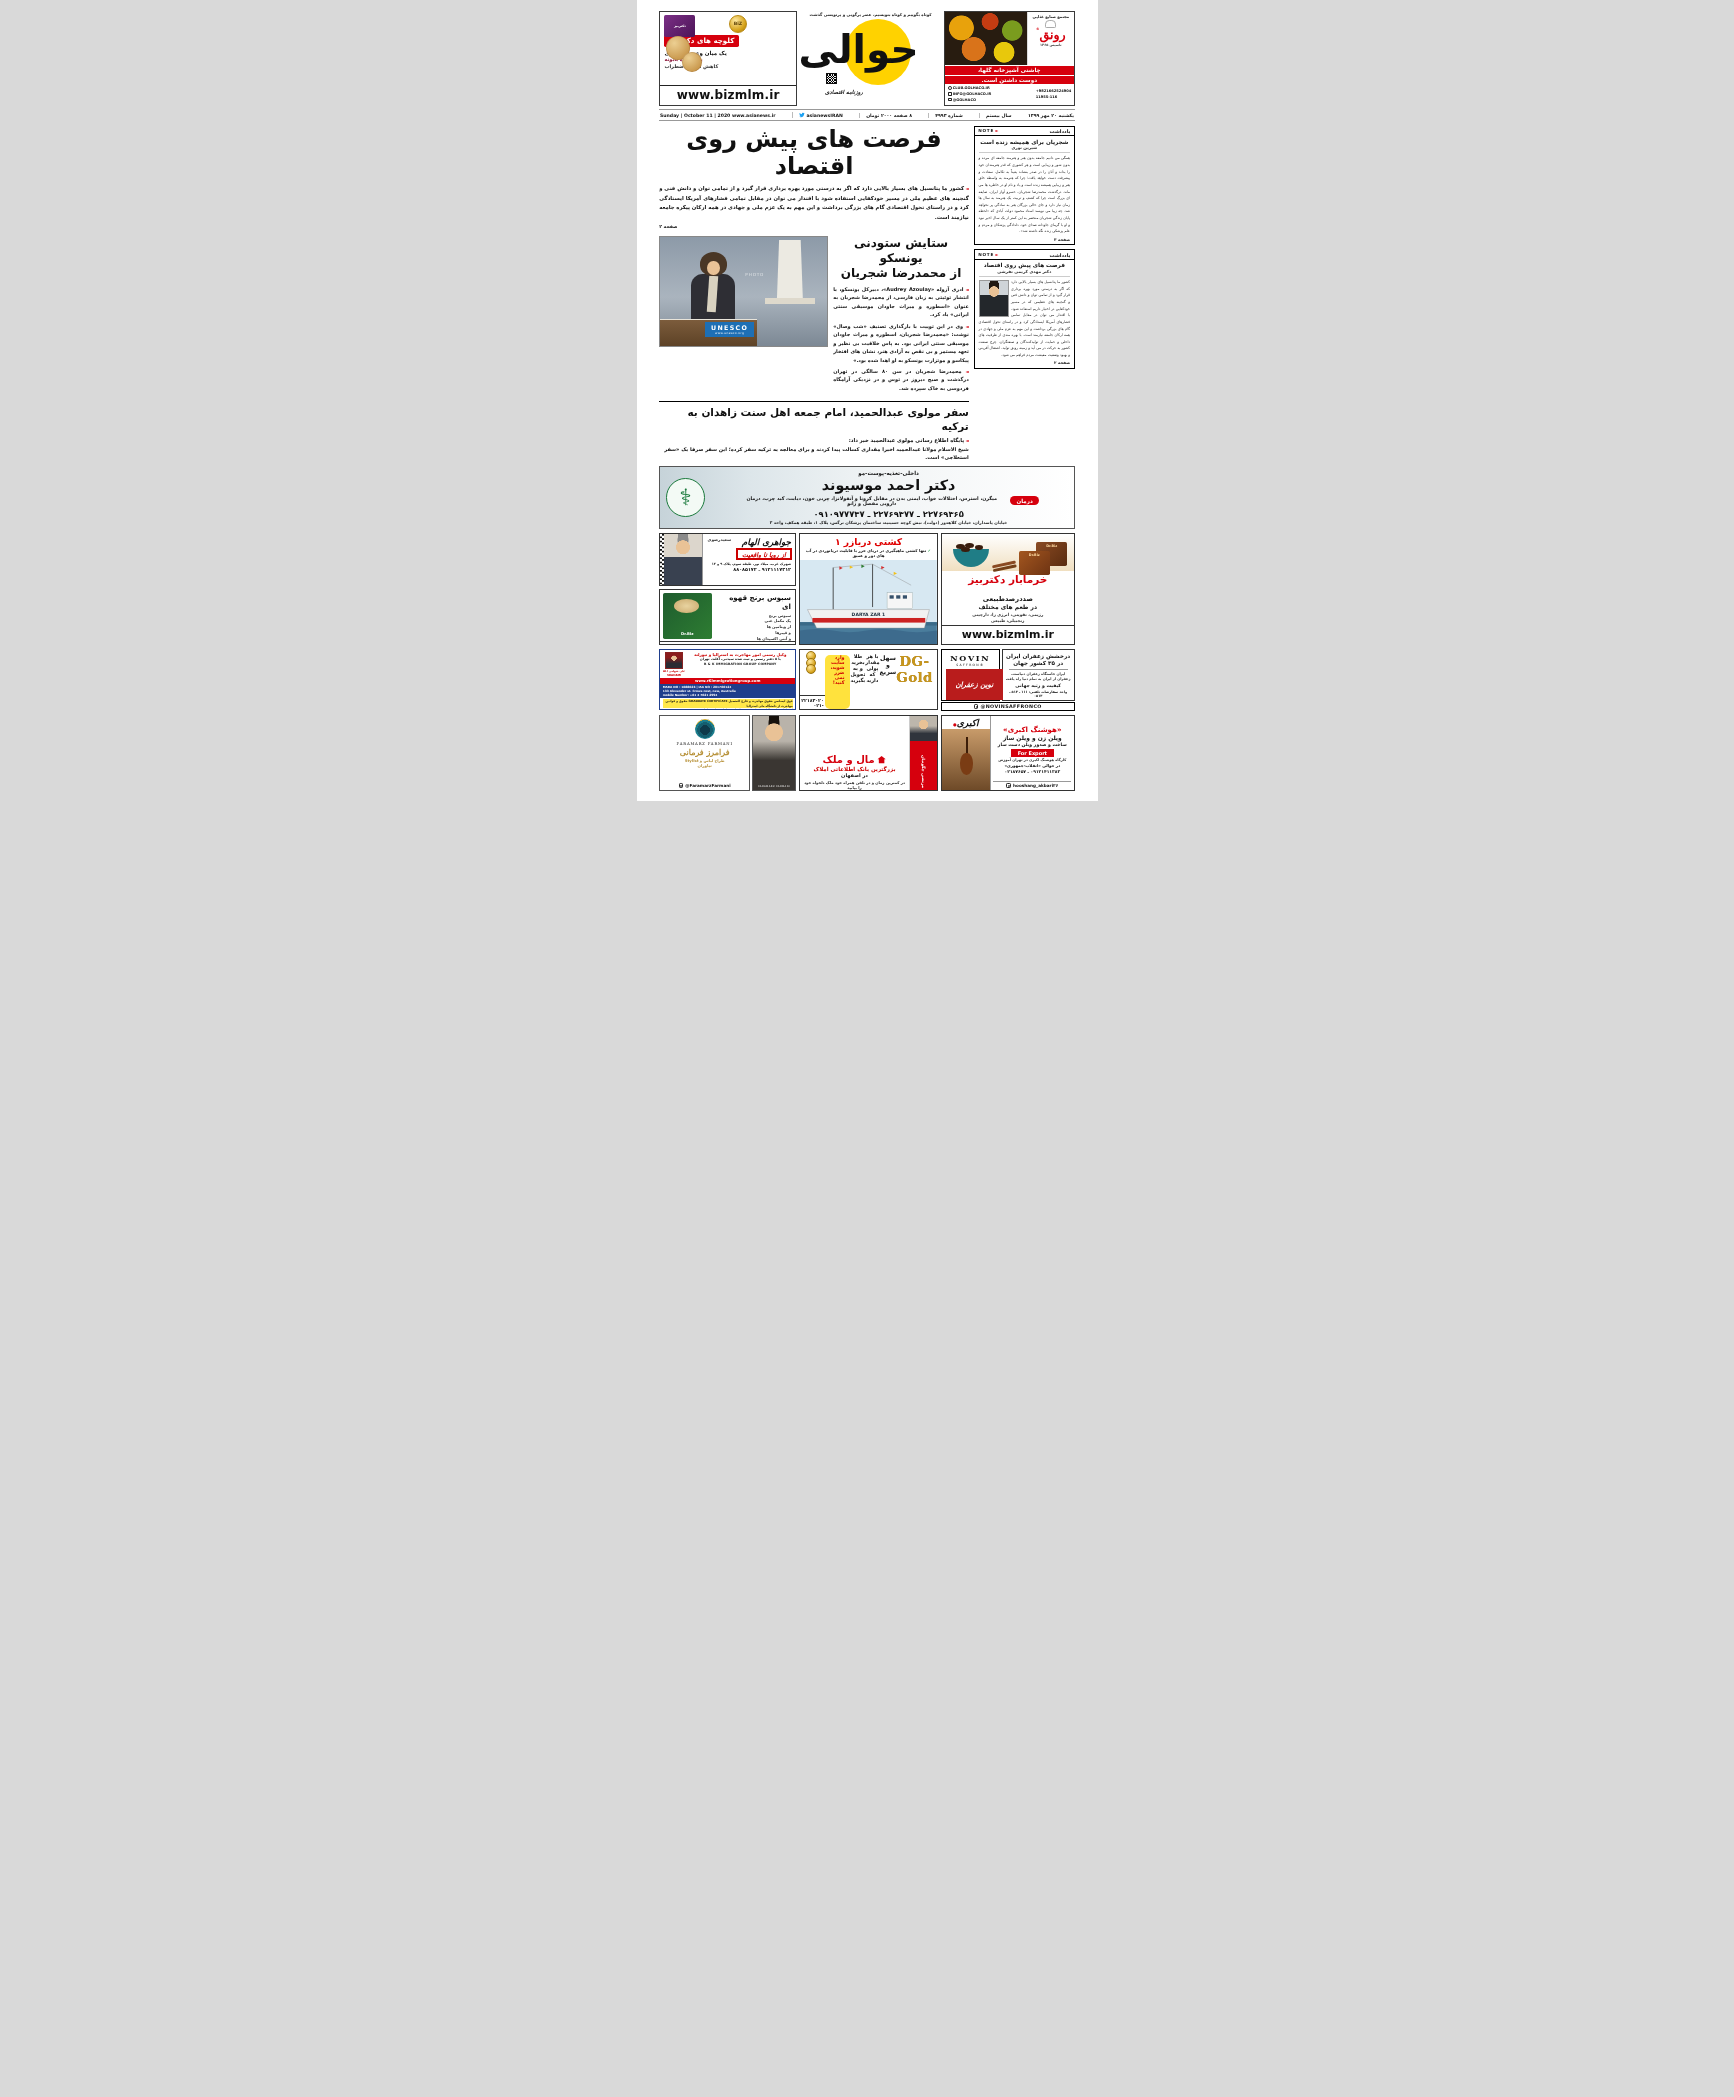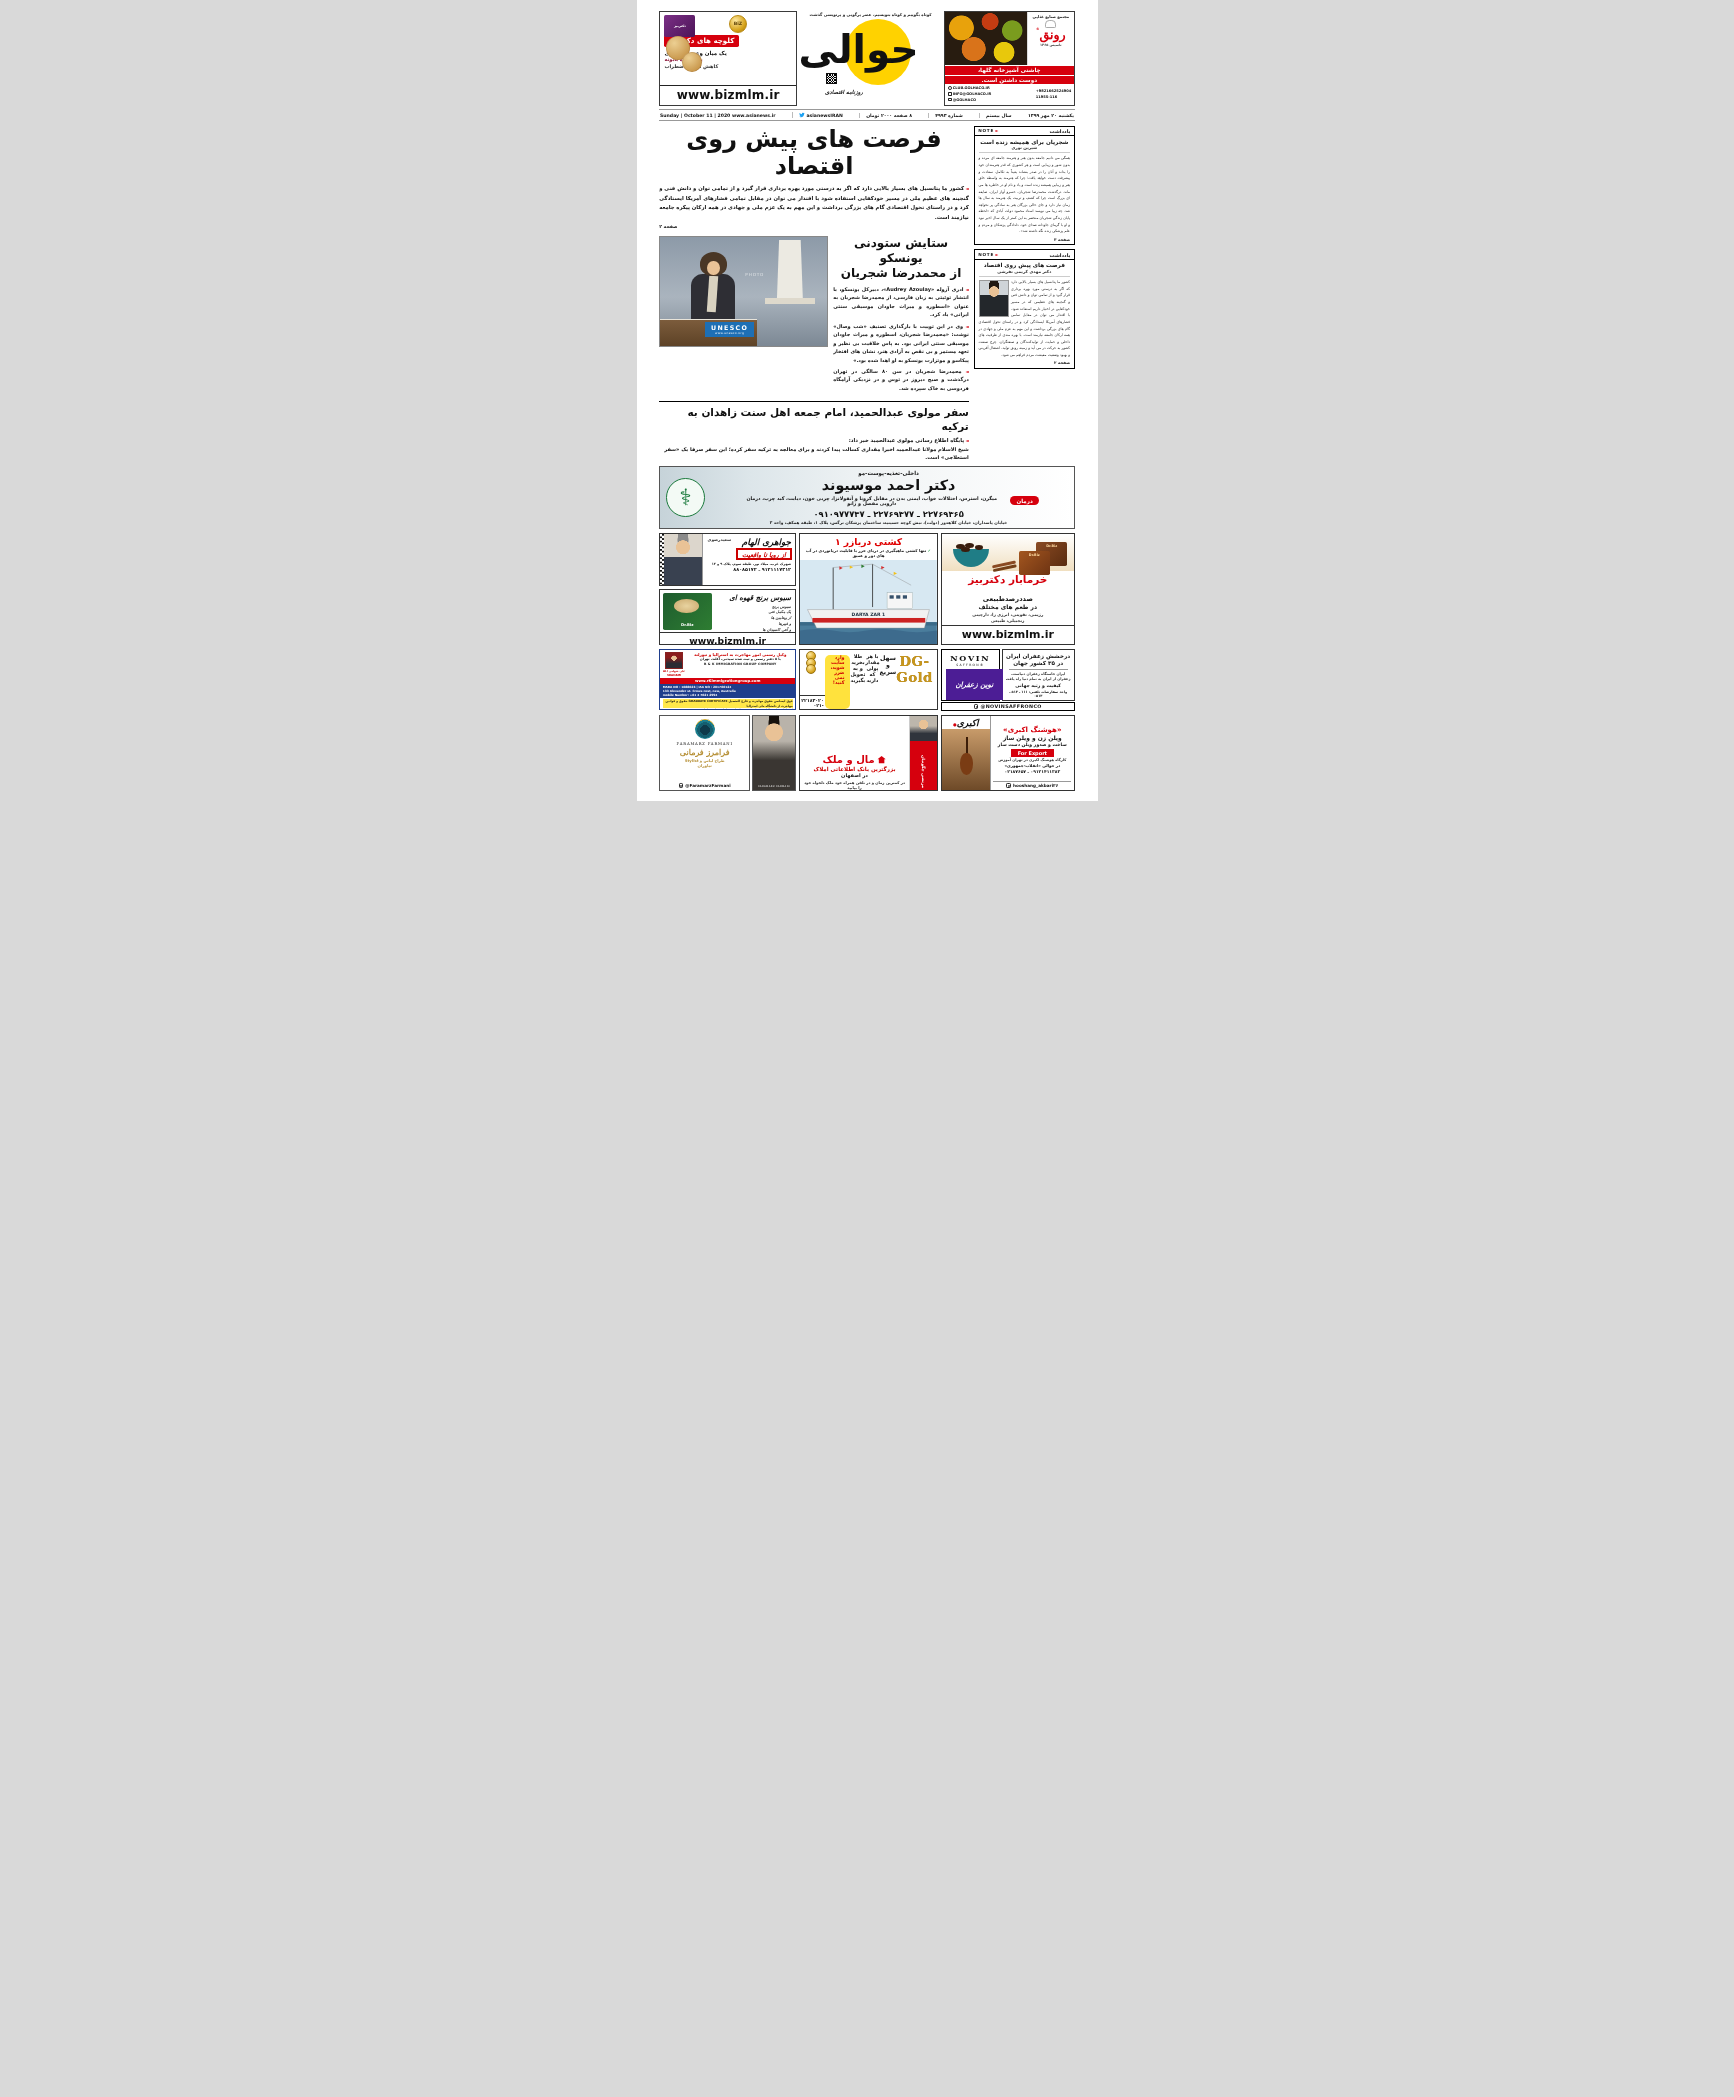--- a/index.html
+++ b/index.html
@@ -171,42 +171,42 @@
   .jewel-addr { font-size:3.4px; font-weight:bold; margin-top:2.9px; color:#222; }
   .jewel-phones { font-size:4.8px; font-weight:bold; margin-top:0.8px; }
   .jewel-photo { width:39px; flex:none; background:
       radial-gradient(circle at 50% 26%, #e9c296 0 16%, rgba(0,0,0,0) 17%),
       radial-gradient(ellipse at 50% 12%, #8a8a8a 0 20%, rgba(0,0,0,0) 21%),
       linear-gradient(#dcd6cc 45%, #394150 46%); border-right:0.4px solid #999; }
   .jewel-checker { width:4.2px; flex:none; background:repeating-conic-gradient(#111 0 25%, #fff 0 50%); background-size:4.2px 4.2px; }
 
   .bran { flex:1; display:flex; flex-direction:column; }
   .bran-top { flex:1; display:flex; }
-  .bran-text { flex:1; padding:2.9px 4.2px 0;font-style:italic; }
+  .bran-text { flex:1; padding:2.9px 4.2px 0; }
   .bran-title { font-size:7.1px; font-weight:bold; }
   .bran-desc { font-size:3.8px; font-weight:bold; color:#333; margin-top:1.7px; line-height:1.5; }
   .bran-photo { width:49px; flex:none; margin:2.5px; border-radius:1.7px; background:linear-gradient(135deg,#1e5c2e,#2e7d32);
       color:#fff; font-size:3.8px; font-weight:bold; display:flex; align-items:flex-end; justify-content:center; padding-bottom:2.5px; position:relative; }
   .bran-photo::after { content:""; position:absolute; top:5.9px; left:11.7px; width:25px; height:14.3px; border-radius:50%; background:radial-gradient(#e8d3a0,#c9a76a); }
   .bran-url { border-top:0.4px solid #333; font-size:9.2px; font-weight:bold; text-align:center; padding:2.1px 0; }
 
   
   .row2 .ad, .row2 > div { height:61px; }
   .rgt-group { display:flex; flex-direction:column; gap:1.7px; height:61px; }
   .rgt-top { flex:1; display:flex; gap:1.7px; }
   .saff { flex:1; border:0.4px solid #333; background:#fff; padding:2.1px 2.9px; text-align:center; }
   .saff-title { font-size:5.7px; font-weight:bold; line-height:1.35; }
   .saff-rule { border-top:0.4px solid #999; margin:1.3px 3.4px; }
   .saff-body { font-size:3.5px; font-weight:bold; color:#333; line-height:1.5; }
   .saff-quality { font-size:4.6px; font-weight:bold; margin-top:1.3px; }
   .saff-orders { font-size:3.4px; font-weight:bold; margin-top:1.3px; }
   .novin { width:59px; flex:none; border:0.8px solid #000; background:#fff; display:flex; flex-direction:column; align-items:center; padding-top:2.1px; }
   .novin-name { font-family:"DejaVu Serif", serif; font-size:8px; letter-spacing:1.7px; font-weight:bold; }
   .novin-sub { font-size:3.1px; letter-spacing:1.3px; margin-top:0.4px; }
-  .novin-red { margin-top:1.7px; width:100%; flex:1; background:#4c1d95; display:flex; align-items:center; justify-content:center;margin-left:8px; }
+  .novin-red { margin-top:1.7px; width:100%; flex:1; background:#b91c1c; display:flex; align-items:center; justify-content:center;margin-left:8px; }
   .novin-fa { color:#fff; font-size:7.1px; font-weight:bold; font-style:italic; }
   .insta-bar { border:0.4px solid #000; text-align:center; font-size:4.8px; font-weight:bold; letter-spacing:0.4px; padding:0.8px 0; display:flex; align-items:center; justify-content:center; gap:2.1px; }
   .insta-icon { display:inline-block; width:4.6px; height:4.6px; border:0.7px solid #222; border-radius:1.3px; position:relative; }
   .insta-icon::after { content:""; position:absolute; inset:0.8px; border:0.6px solid #222; border-radius:50%; }
   .globe-icon { display:inline-block; width:4.6px; height:4.6px; border:0.6px solid #222; border-radius:50%; position:relative; }
   .globe-icon::after { content:""; position:absolute; left:1.7px; top:-0.4px; bottom:-0.4px; width:1.3px; border-left:0.5px solid #222; border-right:0.5px solid #222; border-radius:50%; }
 
   .gold { display:flex; flex-direction:row; padding:2.5px 4.2px 0; position:relative; }
   .gold-brand { font-size:13.4px; font-weight:bold; font-family:"DejaVu Serif", serif; color:#c9971c; text-shadow:0 0.4px 0 #8a6410; text-align:center; letter-spacing:0.4px; }
   .coins { position:absolute; left:5.9px; top:4.2px; }

